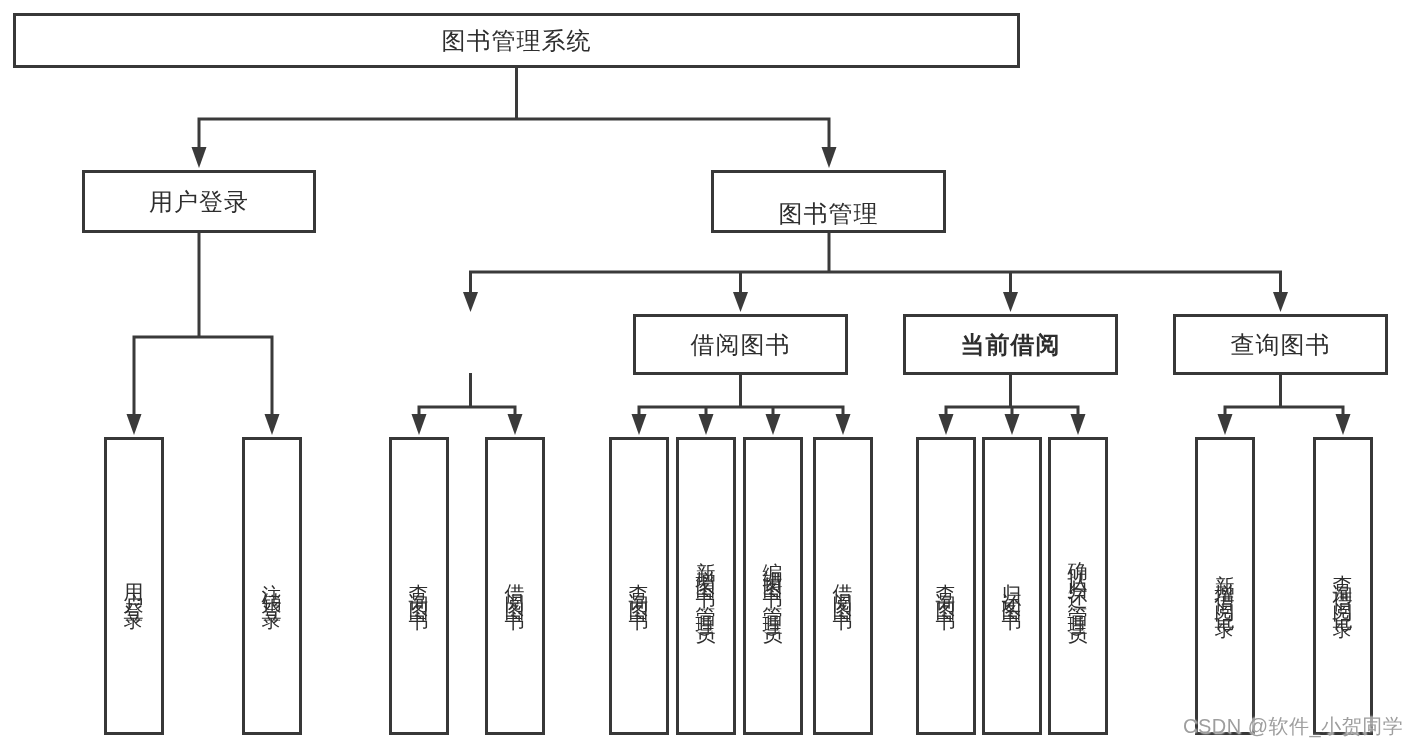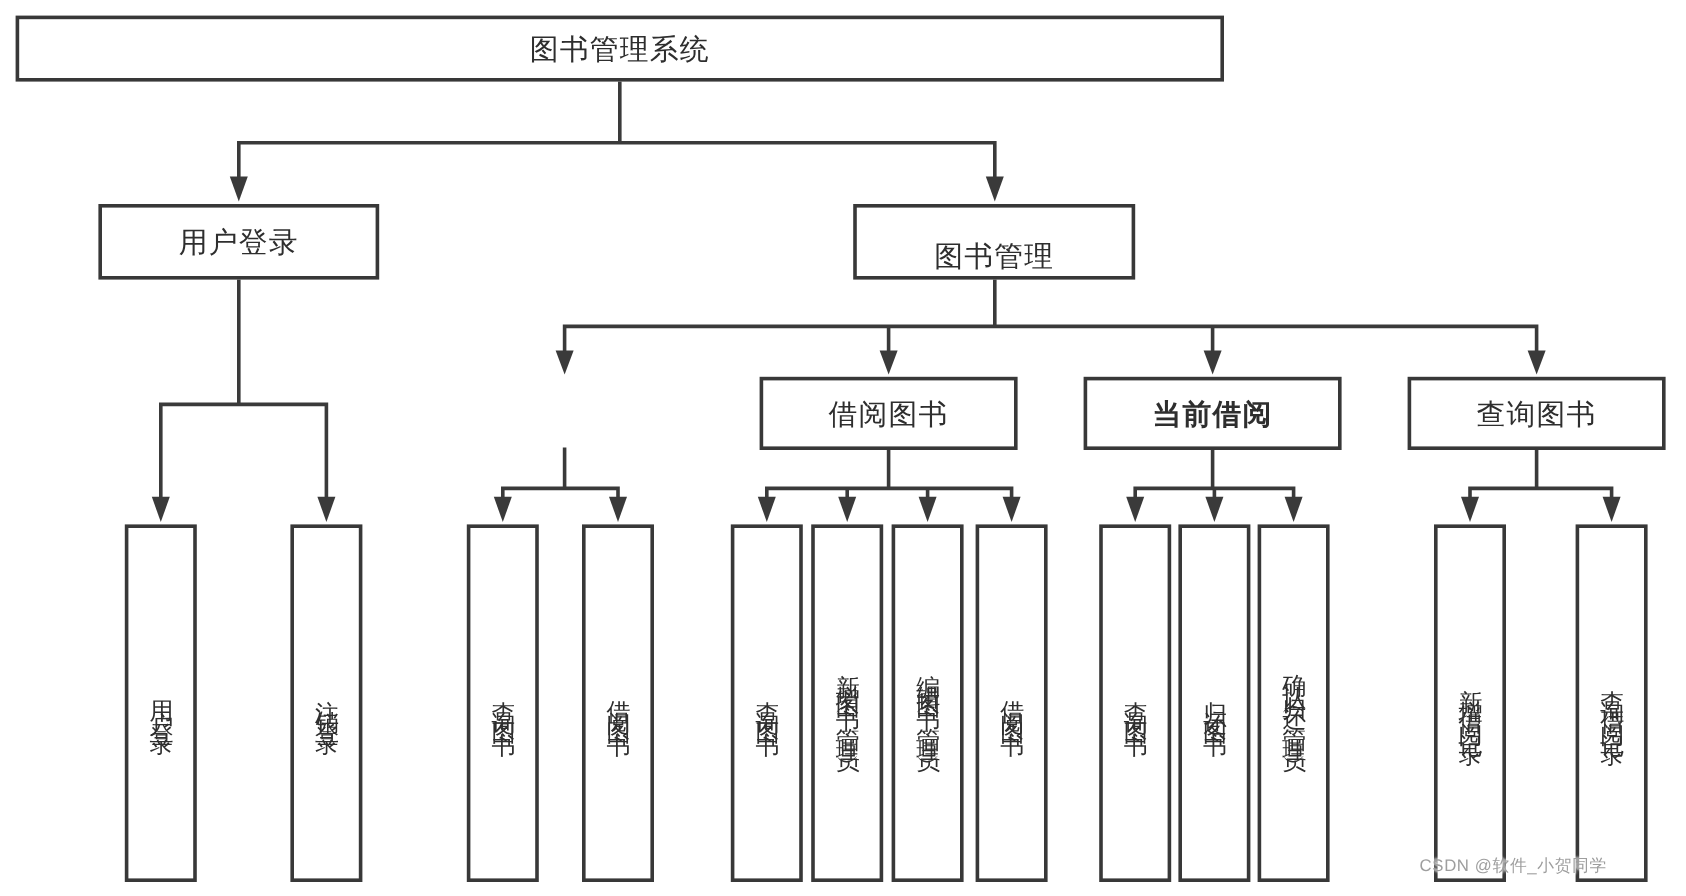--- a/index.html
+++ b/index.html
@@ -58,21 +58,21 @@
     text-orientation: mixed;
     letter-spacing: 9px;
     line-height: 1;
     white-space: nowrap;
   }
   .watermark {
     position: absolute;
     left: 1183px;
     top: 713px;
     z-index: 5;
-    font-size: 14px;
+    font-size: 20px;
     color: var(--watermark, #9e9e9e);
     letter-spacing: 0.5px;
     white-space: nowrap;
     text-shadow: 1px 1px 2px rgba(255,255,255,0.95), -1px -1px 2px rgba(255,255,255,0.95);
   }
 </style>
 </head>
 <body>
 
 <div class="canvas">

